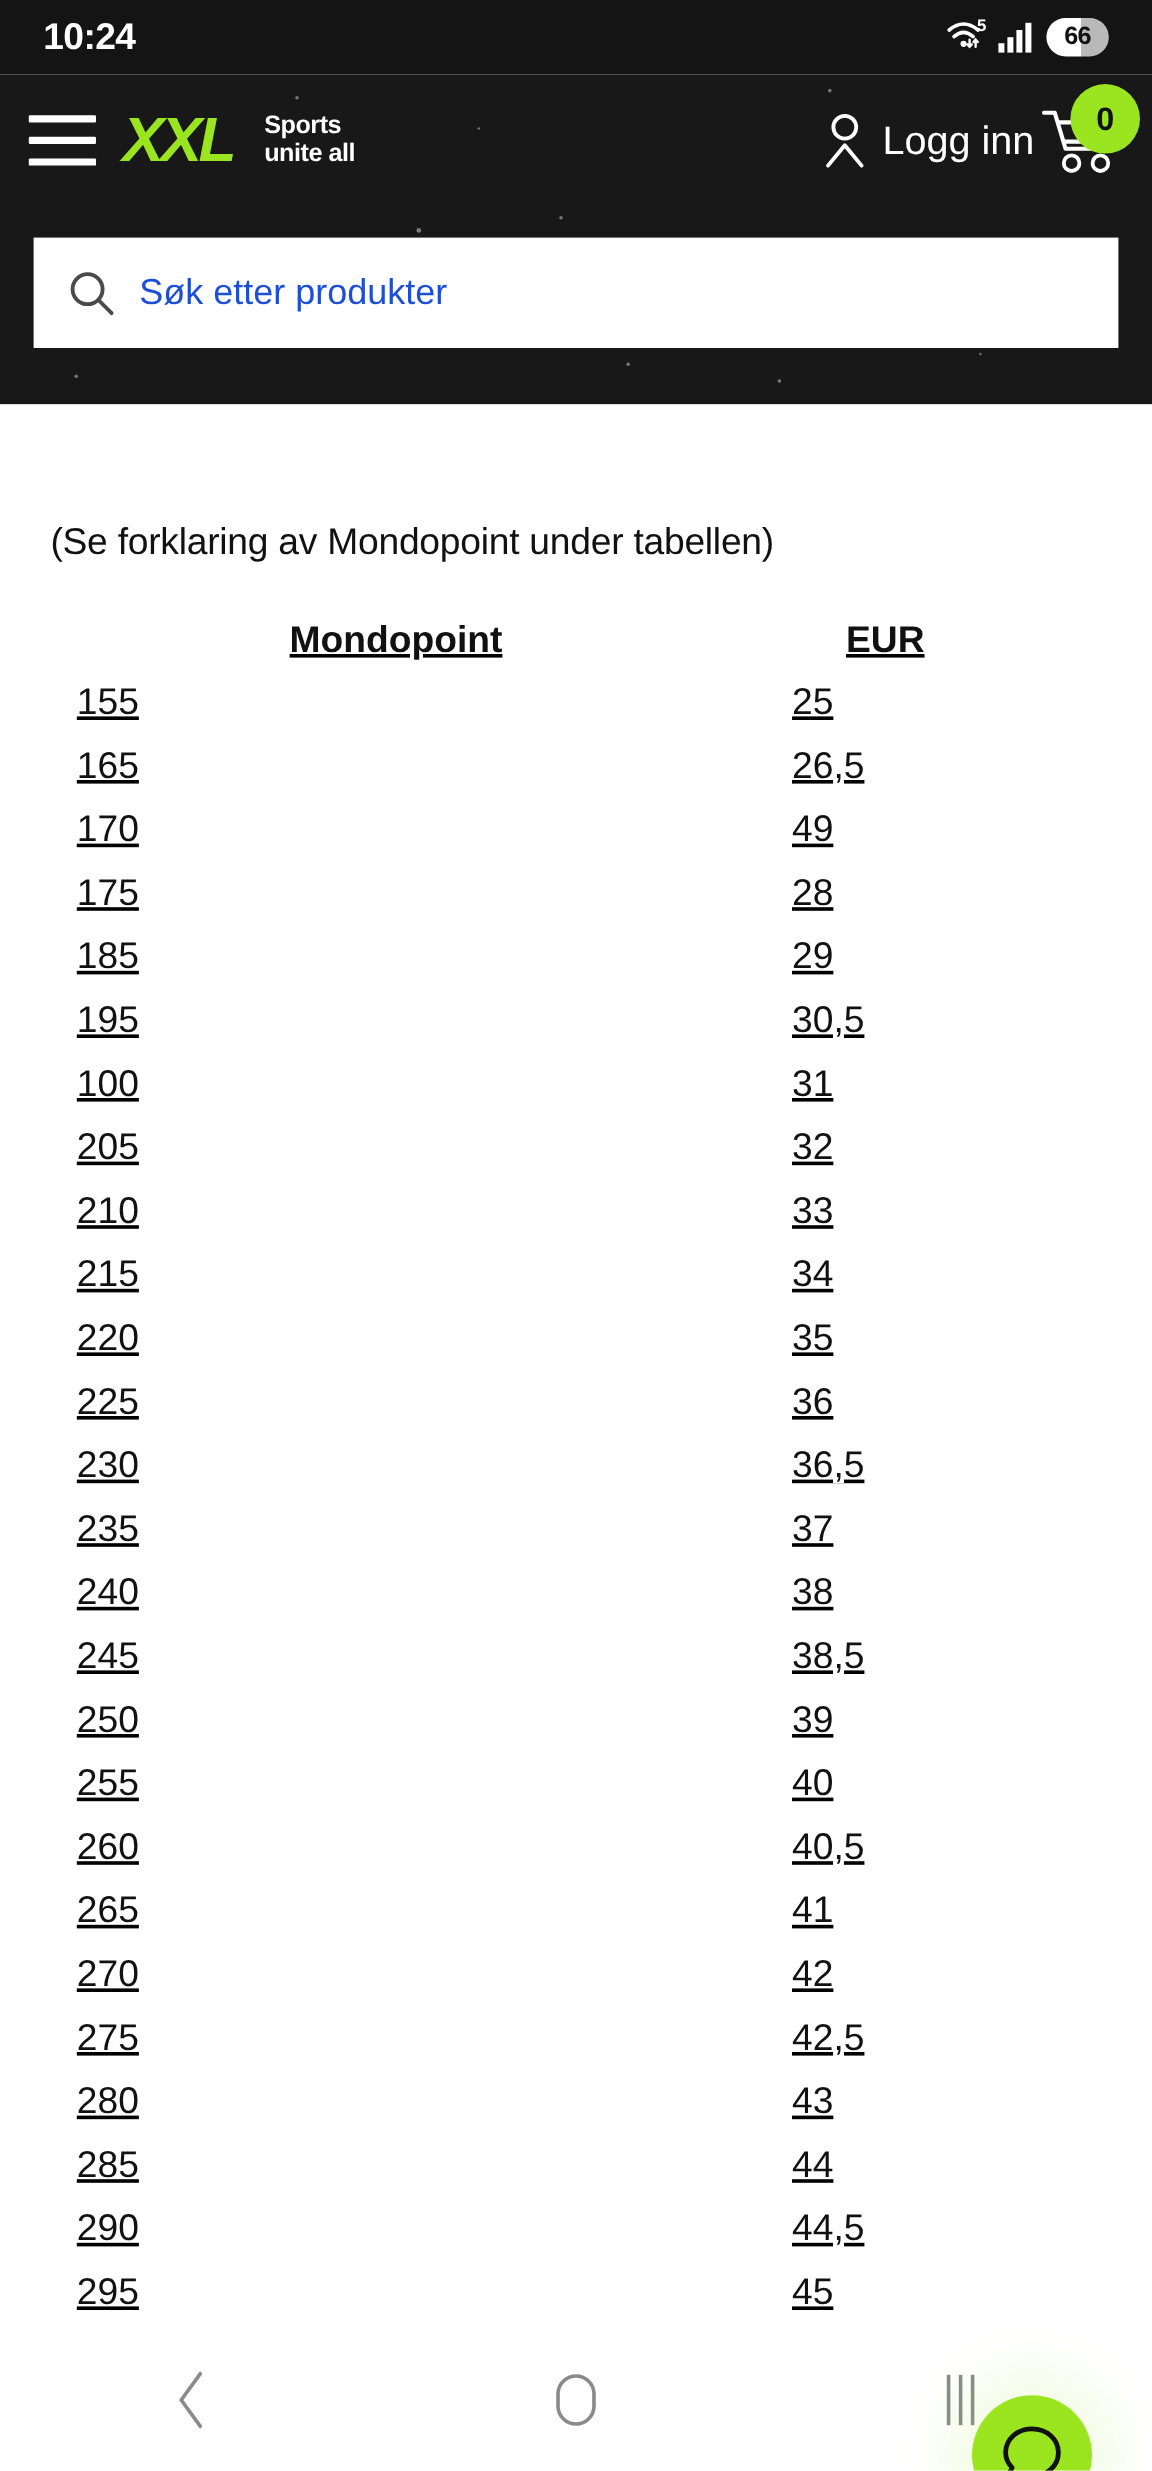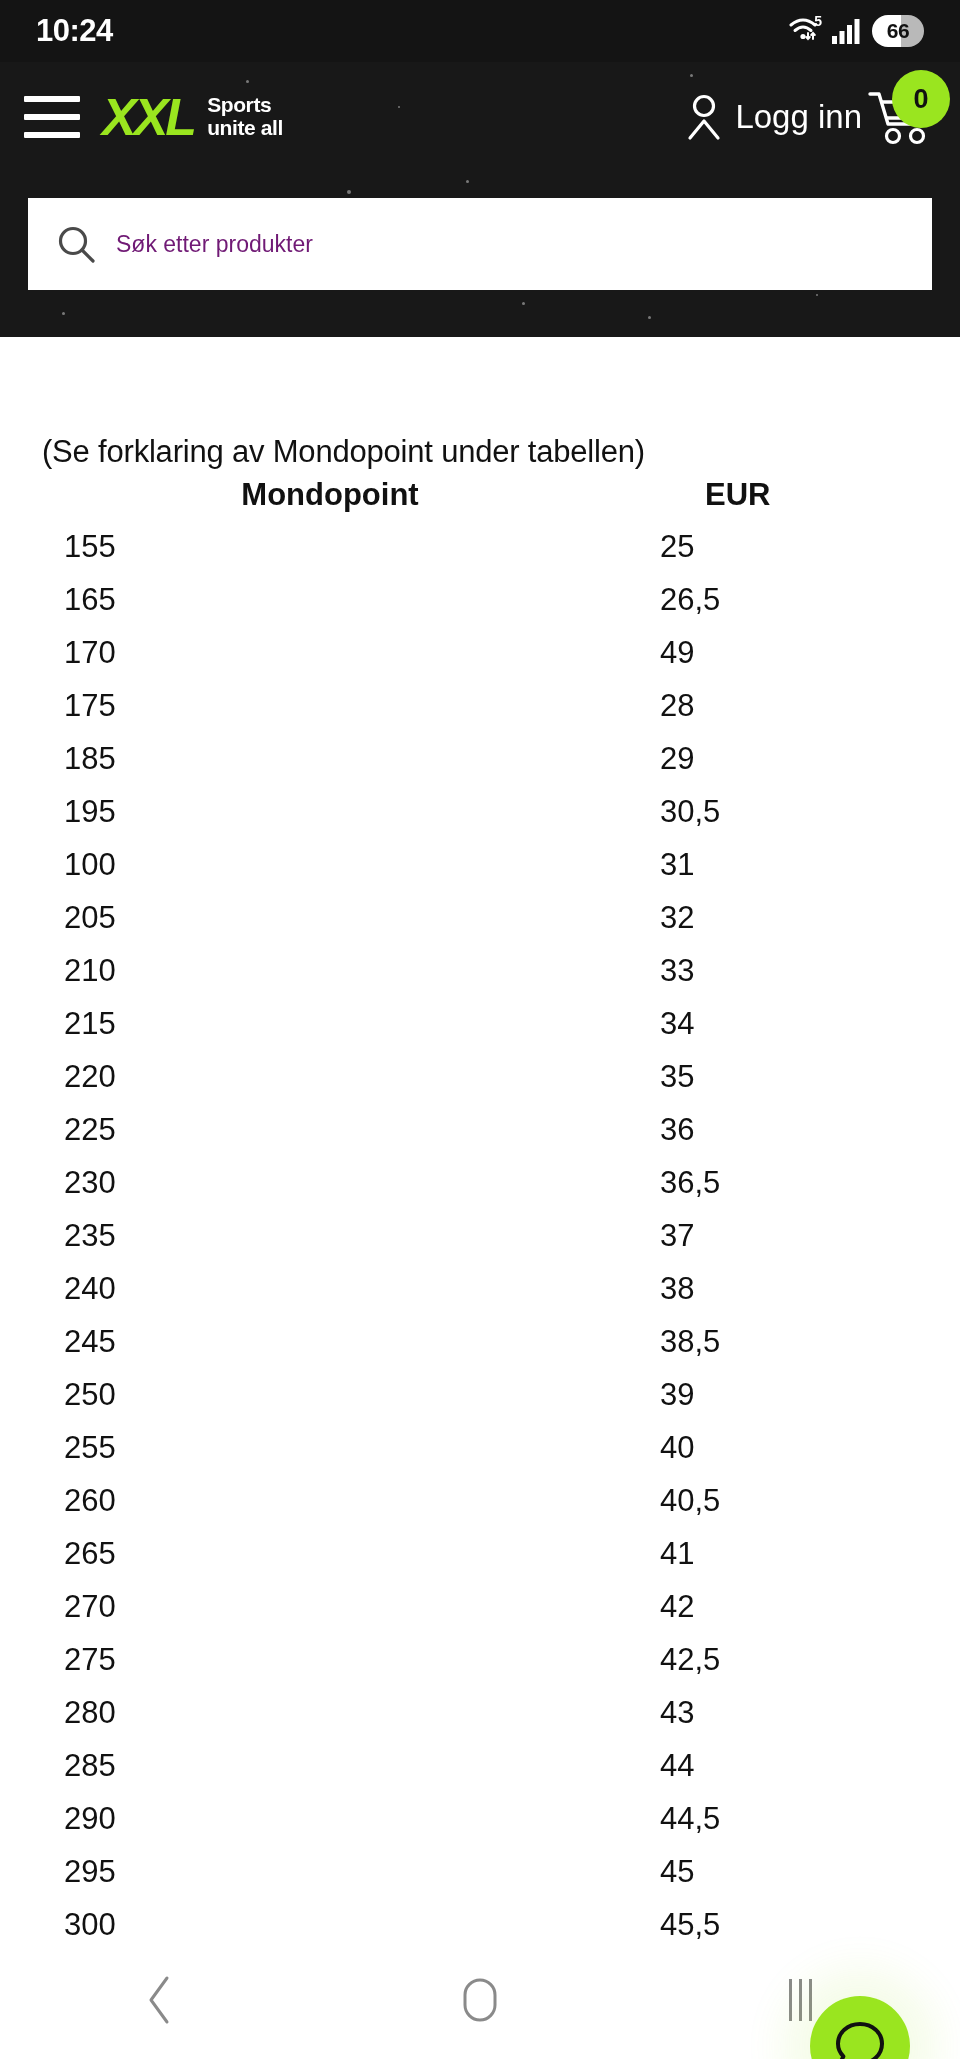--- a/index.html
+++ b/index.html
@@ -66,21 +66,21 @@
     display:flex;
     align-items:center;
     padding:0 26px 0 24px;
   }
   .hamburger {
     width:56px; height:42px;
     display:flex; flex-direction:column; justify-content:space-between;
     margin-right:22px; cursor:pointer;
   }
   .hamburger span { display:block; height:6px; background:#ffffff; border-radius:1px; }
-  .brand { display:flex; align-items:center; gap:13px; }
+  .brand { display:flex; align-items:center; gap:26px; }
   .brand-xxl {
     color:#9ae51f;
     font-size:52px;
     font-weight:bold;
     font-style:italic;
     letter-spacing:-3px;
     line-height:1;
   }
   .brand-tag {
     color:#ffffff;
@@ -111,22 +111,22 @@
     position:relative; z-index:2;
     margin:26px 28px 0 28px;
     height:92px;
     background:#ffffff;
     display:flex; align-items:center;
     padding:0 28px;
     gap:20px;
     cursor:text;
   }
   .search-placeholder {
-    font-size:23px;
-    color:#701a75;
+    font-size:30px;
+    color:#1d4ed8;
   }
 
   
   .content {
     position:relative;
     background:#ffffff;
     padding-top:0;
     height:1722px;
     overflow:hidden;
   }
@@ -138,21 +138,23 @@
   }
   .note {
     font-size:31px;
     color:#111111;
     padding:54px 0 0 42px;
     letter-spacing:-0.2px;
     margin-top:43px;
   }
   .size-table {
     width:100%;
+    margin-top:38px;
     position:relative;
+    text-decoration:underline;
   }
   .thead-row {
     display:flex;
     font-size:31px;
     font-weight:bold;
     color:#111111;
     height:50px;
     align-items:center;
   }
   .trow {

